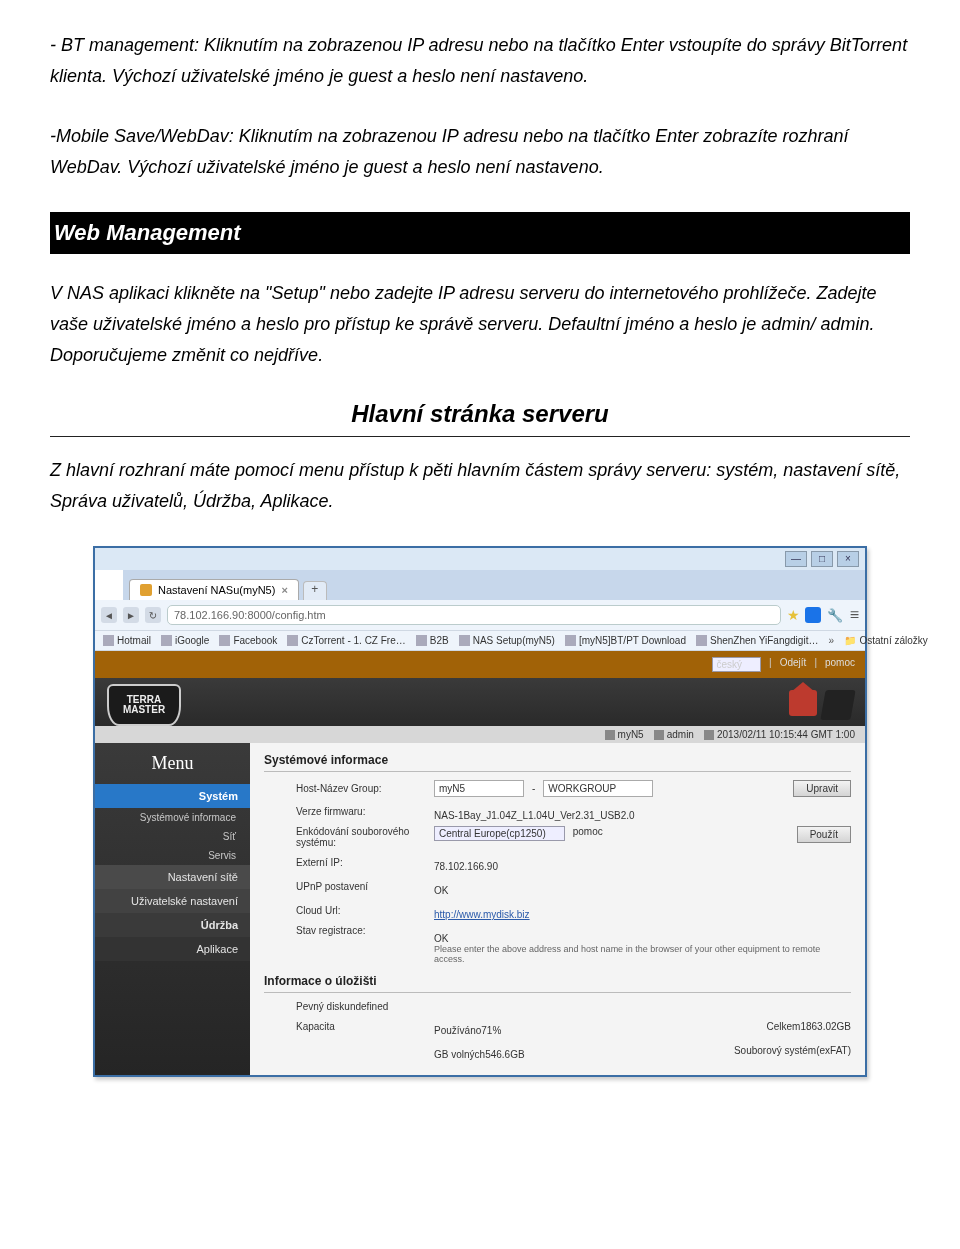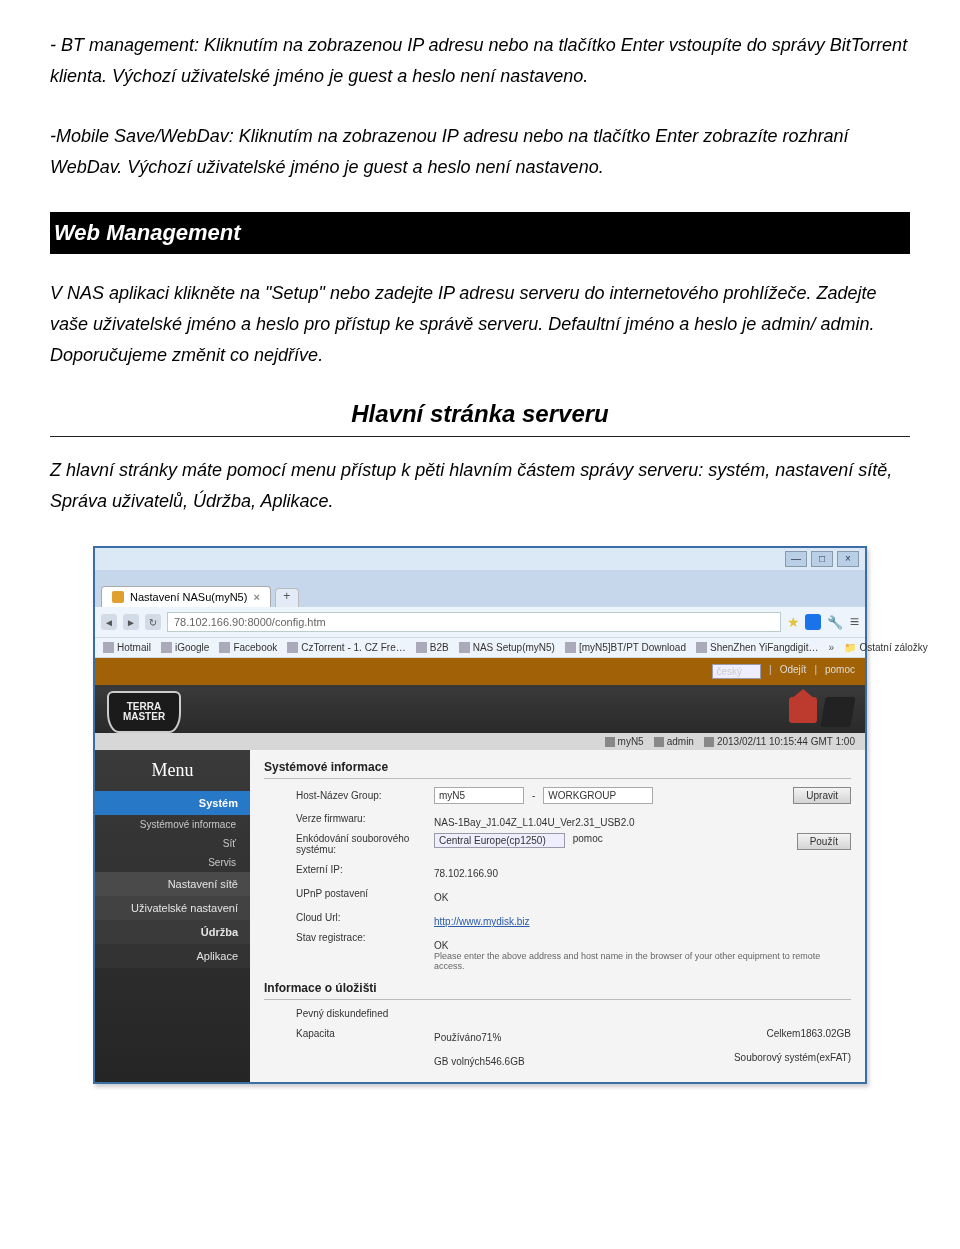--- a/index.html
+++ b/index.html
@@ -22,28 +22,28 @@
   .shot {
     width: 770px;
     border: 2px solid #3b6ea5;
     background: #fff;
     box-shadow: 2px 3px 4px rgba(0,0,0,.2);
     font-size: 11px;
   }
   .win-controls { display:flex; justify-content:flex-end; gap:4px; background:#dbe8f5; padding:3px 6px; }
   .win-controls div { width:20px; height:14px; background:#b8cfe6; border:1px solid #89a; font-size:10px; text-align:center; line-height:13px; color:#335; }
 
-  .tabrow { display:flex; align-items:flex-end; background:#c7d7eb; padding:16px 6px 0 6px; }
+  .tabrow { display:flex; align-items:flex-end; background:#c7d7eb; padding:9px 6px 0 6px;margin-left:28px; }
   .tab { background:#fff; border:1px solid #aaa; border-bottom:none; border-radius:4px 4px 0 0; padding:4px 10px; display:flex; align-items:center; gap:6px; font-size:11px; }
   .tab .x { color:#888; font-weight:bold; }
   .addtab { width:22px; height:18px; background:#e2ebf6; border:1px solid #bbb; border-bottom:none; border-radius:4px 4px 0 0; margin-left:4px; text-align:center; font-size:12px; color:#555; }
 
   .addr-row { display:flex; align-items:center; gap:6px; background:#eef4fb; padding:5px 6px; border-bottom:1px solid #cfd8e3; }
   .addr-row .nav-ico { width:16px; height:16px; background:#d3dbe6; border-radius:3px; display:flex; align-items:center; justify-content:center; font-size:10px; color:#555;}
-  .addr-input { flex:1; border:1px solid #bcc; background:#fff; border-radius:0; padding:3px 6px; color:#666; }
+  .addr-input { flex:1; border:1px solid #bcc; background:#fff; border-radius:5px; padding:3px 6px; color:#666; }
   .star { color:#e6c13a; font-size:14px; }
   .wrench { color:#557; font-size:13px; }
   .menu { font-size:16px; color:#555; }
 
   .bm-row { display:flex; align-items:center; gap:10px; background:#eef4fb; padding:4px 8px; font-size:10px; color:#333; border-bottom:1px solid #cfd8e3; }
   .bm-item { display:flex; align-items:center; gap:3px; white-space:nowrap; }
   .bm-ico { width:11px; height:11px; background:#aab; }
   .bm-more { margin-left:auto; color:#555; }
   .bm-folder { color:#c88a2c; }
 
@@ -85,21 +85,21 @@
 </style>
 </head>
 <body>
 
 <p class="para">- BT management: Kliknutím na zobrazenou IP adresu nebo na tlačítko Enter vstoupíte do správy BitTorrent klienta. Výchozí uživatelské jméno je guest a heslo není nastaveno.</p>
 <p class="para">-Mobile Save/WebDav: Kliknutím na zobrazenou IP adresu nebo na tlačítko Enter zobrazíte rozhraní WebDav. Výchozí uživatelské jméno je guest a heslo není nastaveno.</p>
 <div class="section-bar">Web Management</div>
 <p class="para">V NAS aplikaci klikněte na "Setup" nebo zadejte IP adresu serveru do internetového prohlížeče. Zadejte vaše uživatelské jméno a heslo pro přístup ke správě serveru. Defaultní jméno a heslo je admin/ admin. Doporučujeme změnit co nejdříve.</p>
 <div class="sub-title">Hlavní stránka serveru</div>
 <hr class="rule">
-<p class="para">Z hlavní stránky máte pomocí menu přístup k pěti hlavním částem správy serveru: systém, nastavení sítě, Správa uživatelů, Údržba, Aplikace.</p>
+<p class="para">Z hlavní rozhraní máte pomocí menu přístup k pěti hlavním částem správy serveru: systém, nastavení sítě, Správa uživatelů, Údržba, Aplikace.</p>
 
 <div class="shot-wrap">
 <div class="shot">
 
   <div class="win-controls">
     <div>—</div>
     <div>□</div>
     <div>×</div>
   </div>
 

